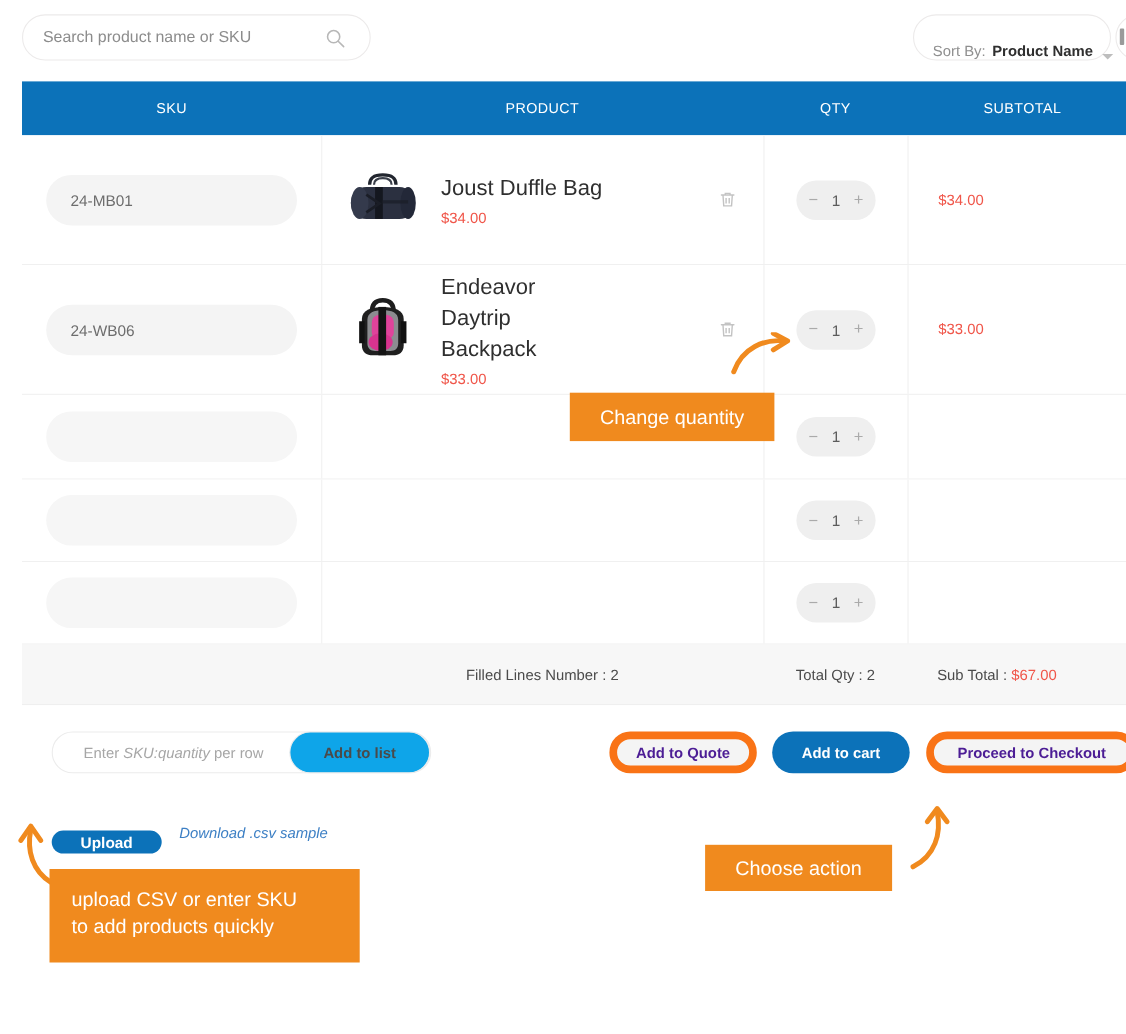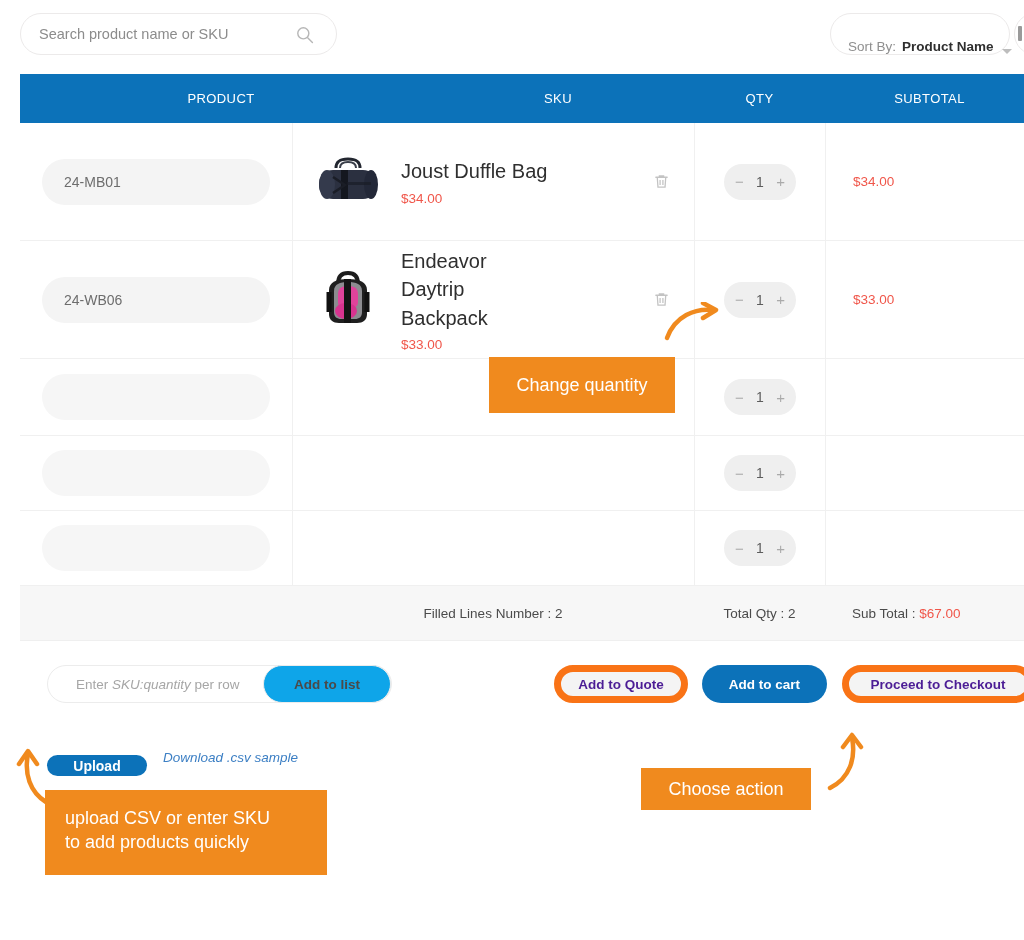--- a/index.html
+++ b/index.html
@@ -190,21 +190,21 @@
   .btn-cart     { left: 682px; width: 125px; }
   .btn-checkout { left: 822px; width: 192px; }
 
   
   .callout {
     position: absolute; background: #f08a1e; color: #fff;
     display: flex; align-items: center; justify-content: center;
     font-size: 18px; line-height: 1.35;
   }
   .callout.multiline { display: block; padding: 16px 20px; }
-  .co-qty      { left: 489px; top: 357px; width: 186px; height: 56px; }
+  .co-qty      { left: 518px; top: 357px; width: 186px; height: 44px; }
   .co-action   { left: 641px; top: 768px; width: 170px; height: 42px; text-align: right; }
   .co-upload   { left: 45px; top: 790px; width: 282px; height: 85px; }
   .co-upload span { display: block; }
 
   .anno-arrow { position: absolute; color: #f08a1e; }
   .a-qty    { left: 663px; top: 302px; }
   .a-action { left: 824px; top: 732px; }
   .a-upload { left: 6px; top: 748px; }
 
   .bottom-fill { position: absolute; left: 0; top: 880px; width: 1024px; height: 60px; background: #fff; }
@@ -230,22 +230,22 @@
     <span class="sort-caret"></span>
   </div>
 
   <div class="edge-chip"></div>
   <div class="edge-chip-bar"></div>
 </div>
 
 <div class="table">
 
   <div class="thead">
+    <div class="th col-sku">SKU</div>
     <div class="th col-product">PRODUCT</div>
-    <div class="th col-sku">SKU</div>
     <div class="th col-qty">QTY</div>
     <div class="th col-subtotal">SUBTOTAL</div>
   </div>
 
   <div class="trow row-tall">
     <div class="cell col-sku">
       <div class="sku-pill">24-MB01</div>
     </div>
     <div class="cell col-product">
       <div class="prod-wrap">

